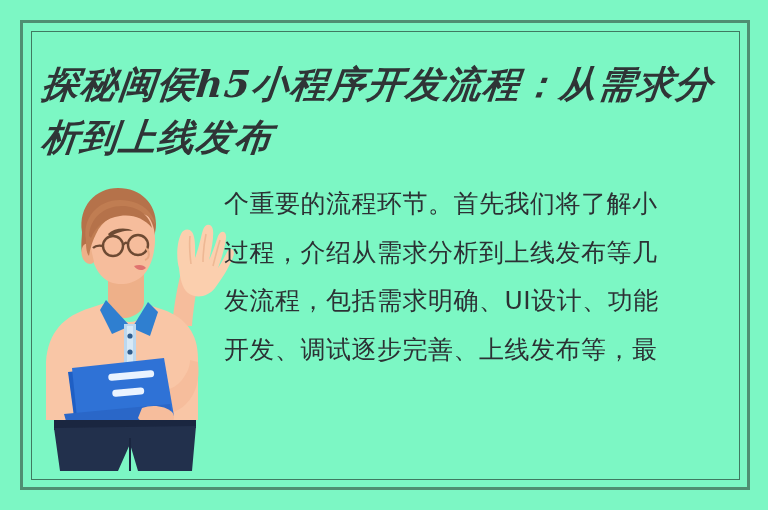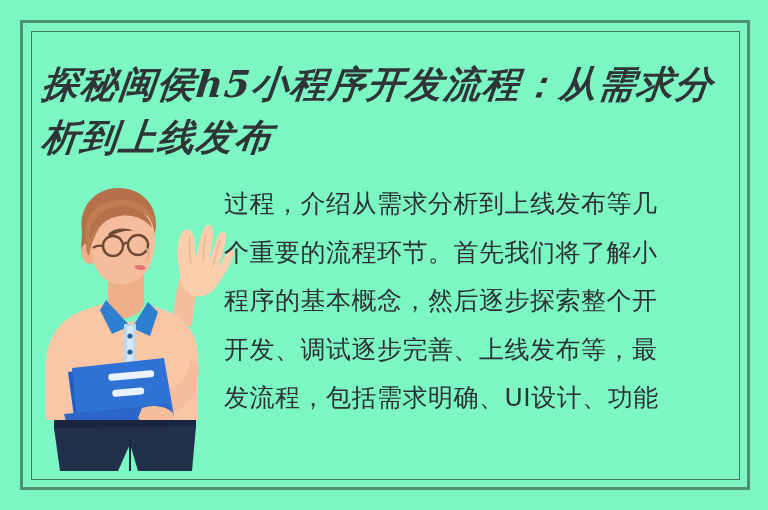--- a/index.html
+++ b/index.html
@@ -171,20 +171,19 @@
       <path d="M96 232 C106 228 120 230 126 236 C130 240 128 248 120 250
                C108 252 96 248 92 242 Z" fill="#f6bd9c"></path>
 
       <path d="M8 244 L150 244 L150 252 L8 254 Z" fill="#1a2640"></path>
       <path d="M8 252 L150 250 L146 295 L92 295 L84 268 L72 295 L14 295 Z" fill="#22304c"></path>
       <path d="M84 262 L84 295" stroke="#1a2640" stroke-width="2"></path>
     </svg>
   </div>
 
   <div class="body-block">
+    <div class="body-line">个重要的流程环节。首先我们将了解小</div>
     <div class="body-line">过程，介绍从需求分析到上线发布等几</div>
-    <div class="body-line">个重要的流程环节。首先我们将了解小</div>
-    <div class="body-line">程序的基本概念，然后逐步探索整个开</div>
+    <div class="body-line">发流程，包括需求明确、UI设计、功能</div>
     <div class="body-line">开发、调试逐步完善、上线发布等，最</div>
-    <div class="body-line">发流程，包括需求明确、UI设计、功能</div>
   </div>
 
 </div>
 
 </body></html>

